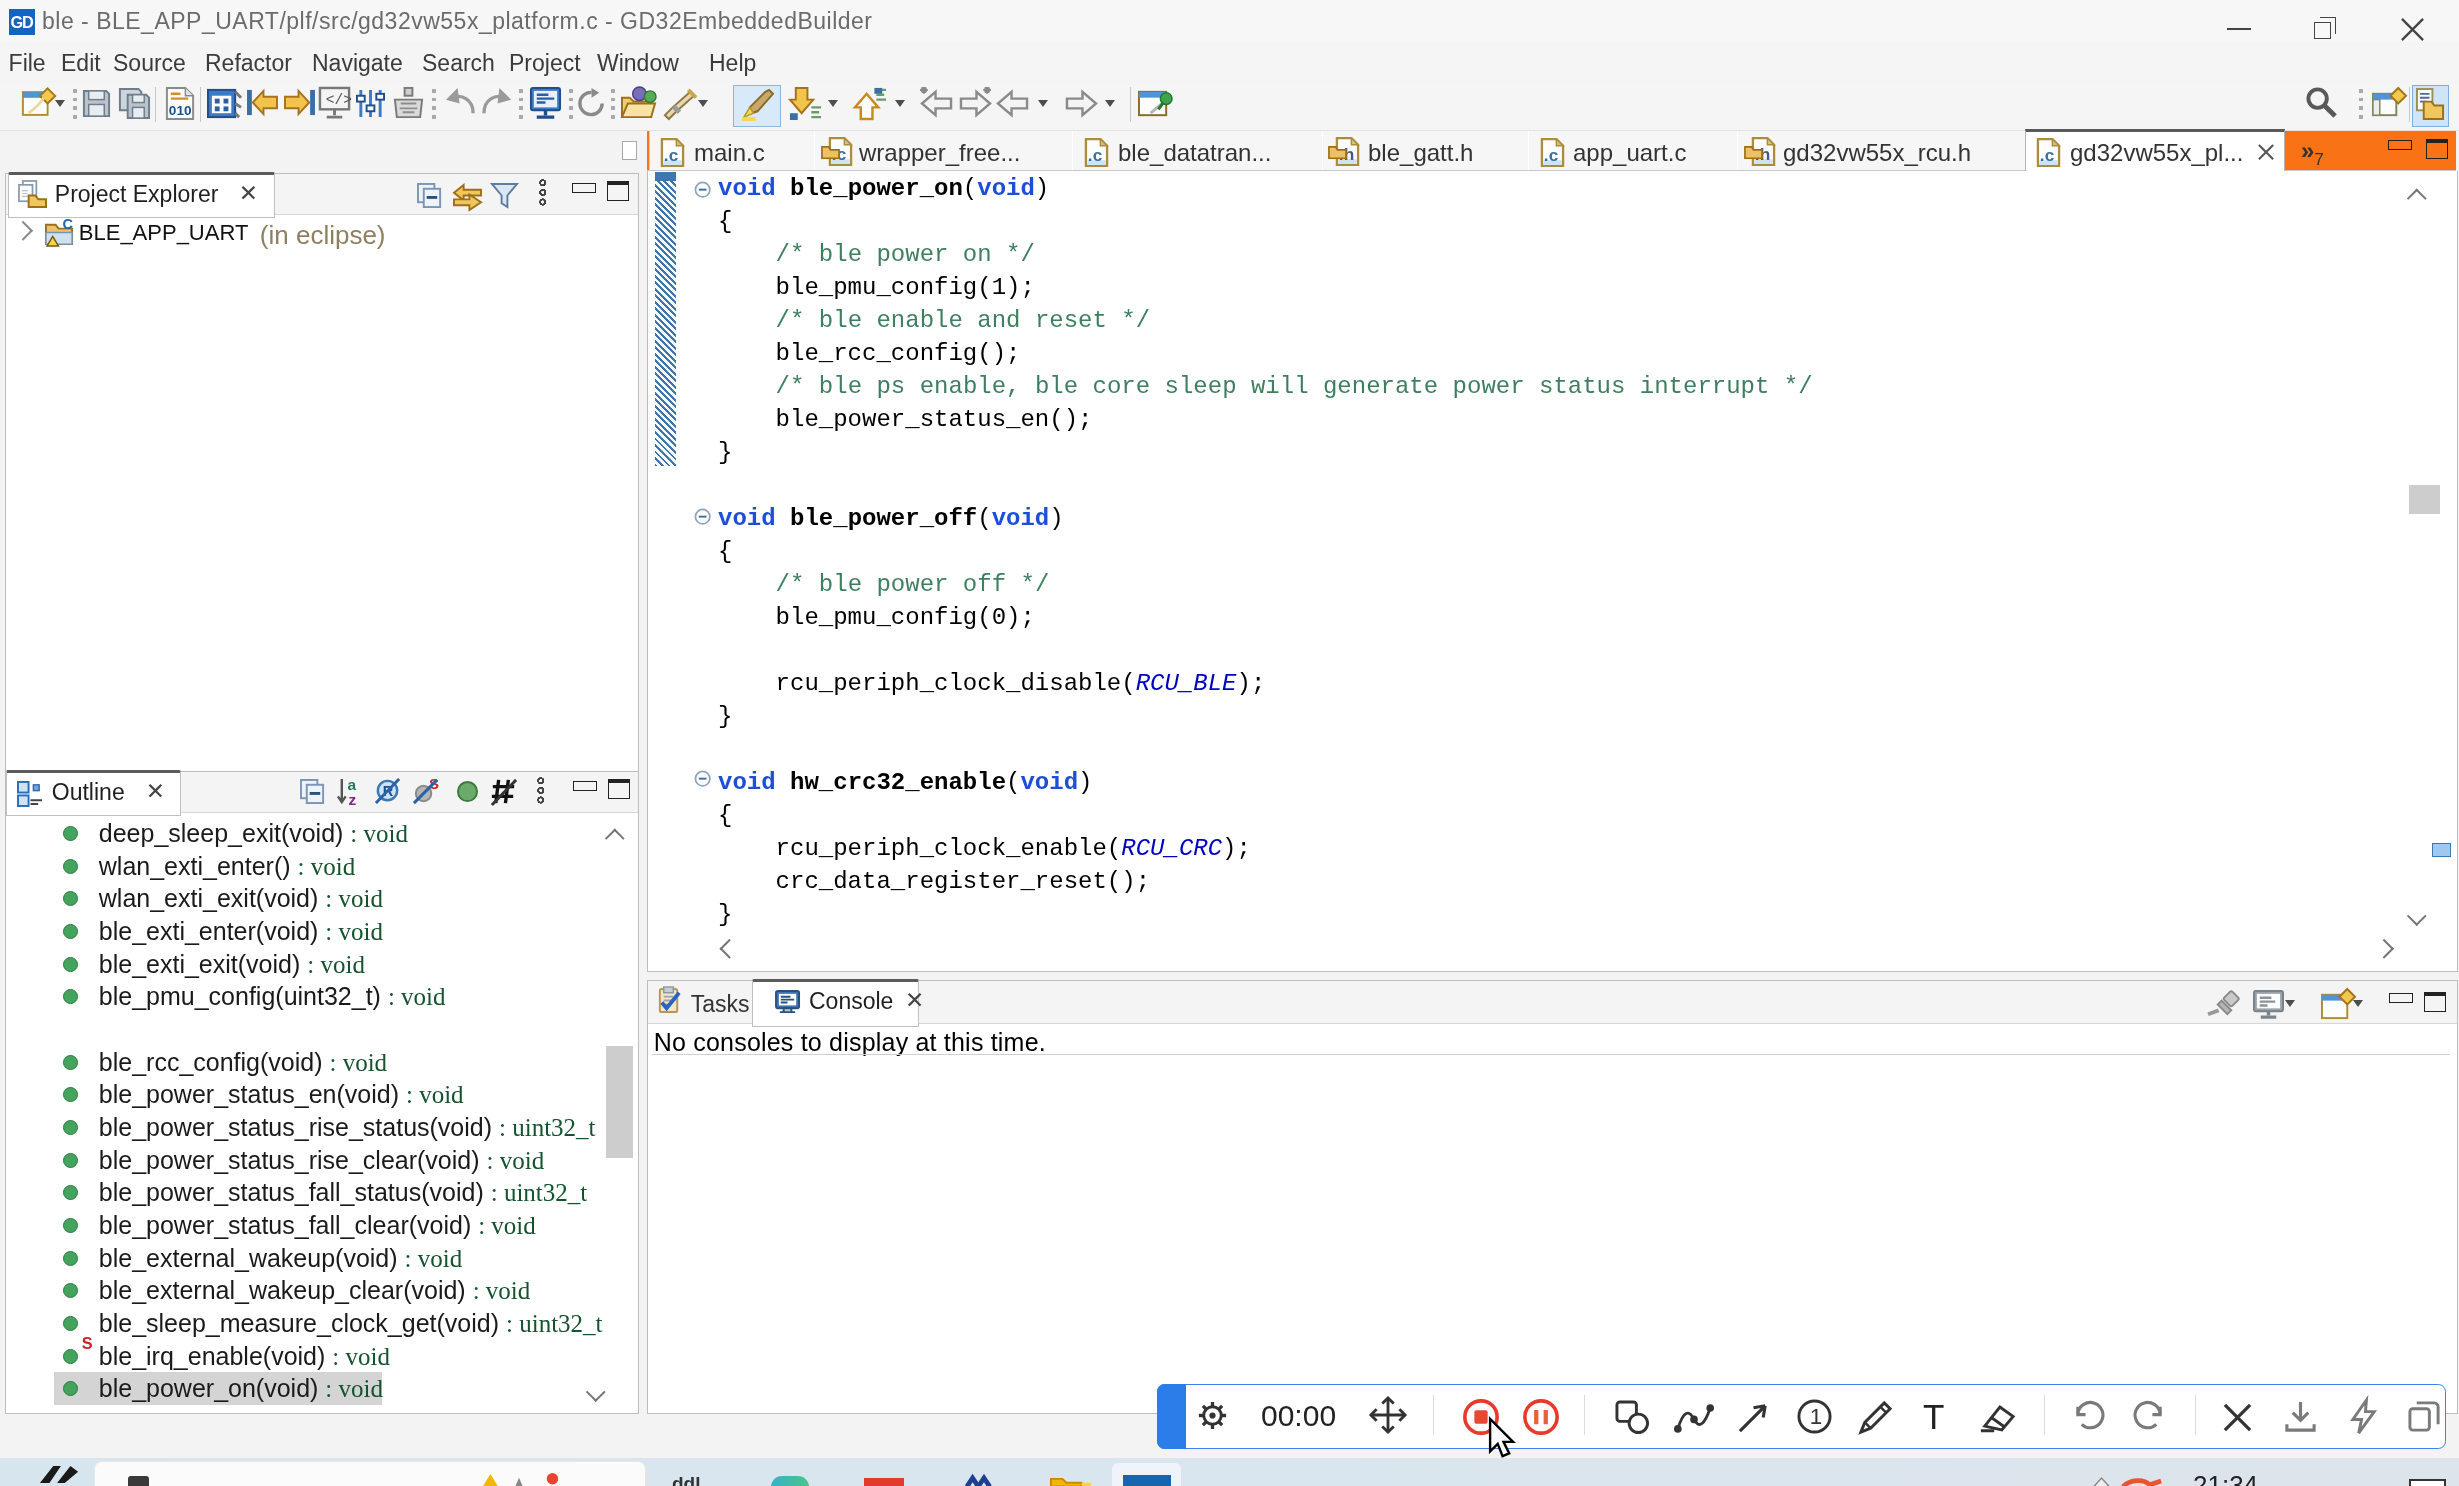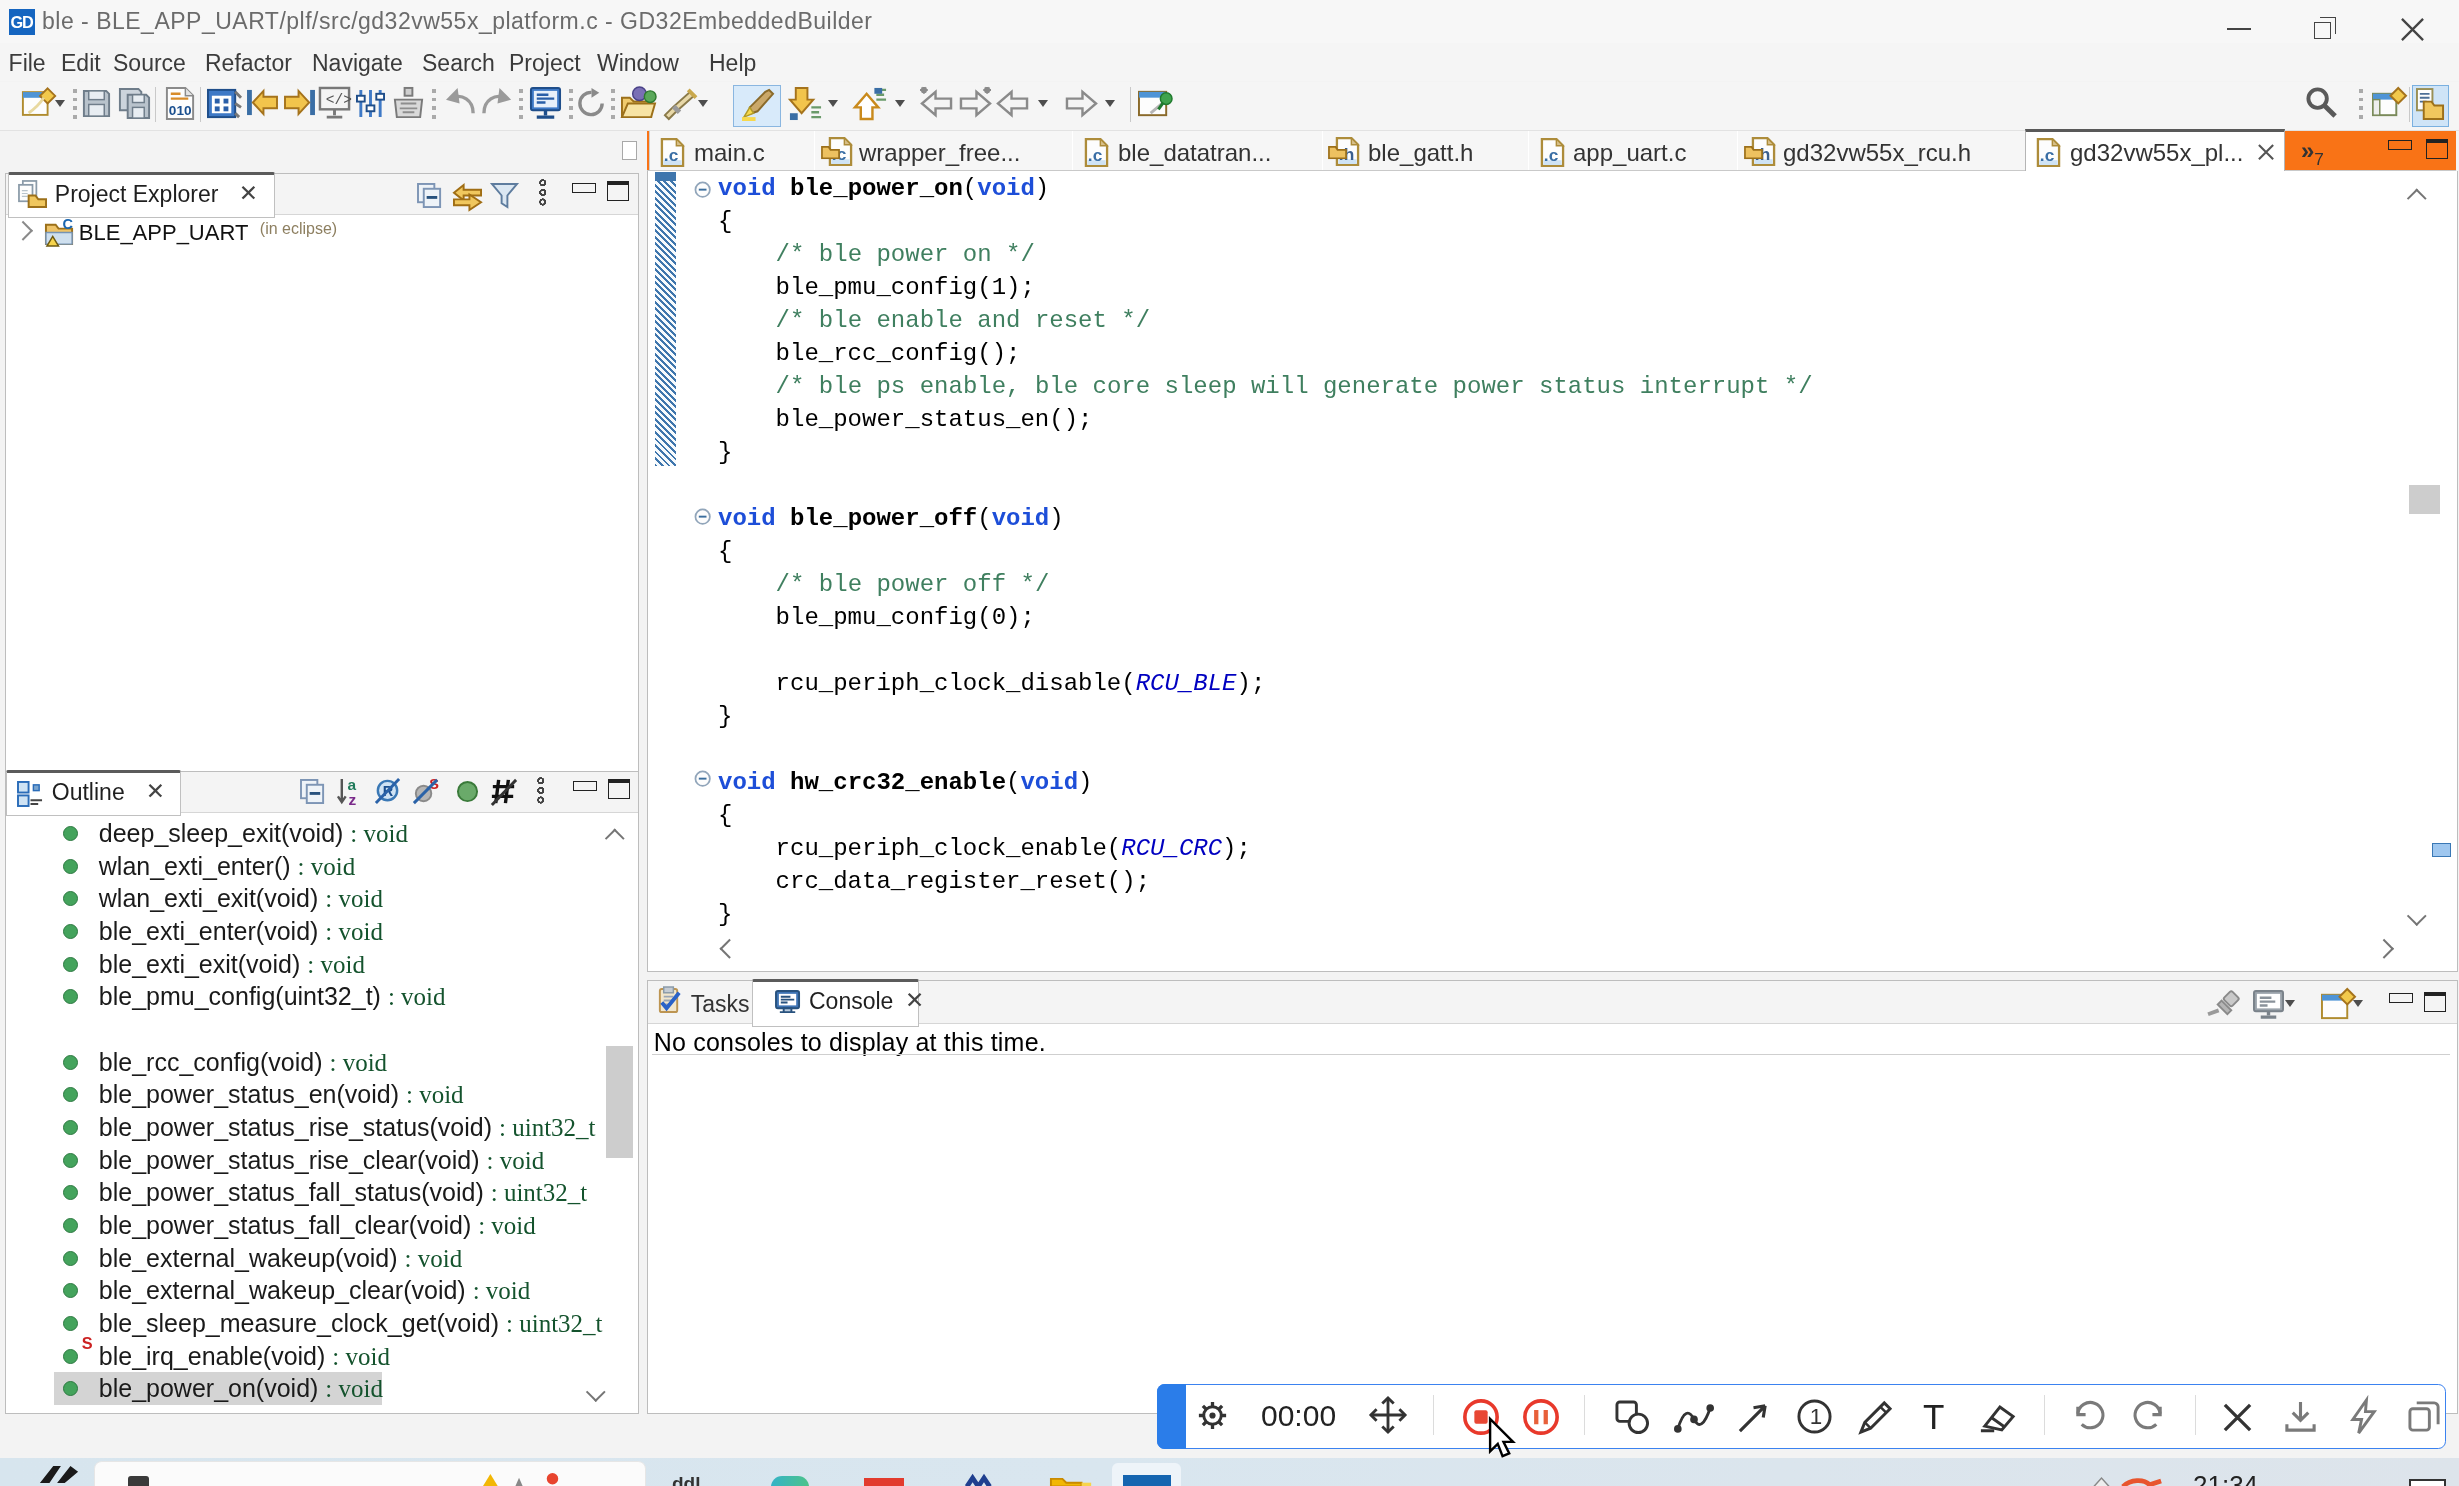--- a/index.html
+++ b/index.html
@@ -284,21 +284,21 @@
 
   <div class="abs" style="left:0;top:42px;width:100%;height:33px;font-size:23px;">
     <div class="chev right" style="left:10.6px;top:7.7px;border-color:#8a8a8a;"></div>
     <svg style="left:37px;top:1px;font-size:24px" width="33" height="31" viewBox="0 0 34 32">
       <path d="M3 8 L13 8 L16 12 L30 12 L30 28 L3 28 Z" fill="#efc469" stroke="#9c701a" stroke-width="2"></path>
       <path d="M3 16 L30 16 L30 28 L3 28 Z" fill="#cfe0ef" stroke="#7694b5" stroke-width="1.5"></path>
       <text x="20" y="12" font-size="15" font-weight="bold" fill="#1a66b0" font-family="Liberation Sans">C</text>
       <path d="M4 30 L10 20 L16 30 Z" fill="#f6d44c" stroke="#6e5a10" stroke-width="1.5"></path>
     </svg>
     <span class="abs" style="left:73px;top:3.8px;color:#111;font-size:22px;">BLE_APP_UART</span>
-    <span class="abs" style="left:254px;top:3.8px;color:#8d7f60;font-size:16px;">(in eclipse)</span>
+    <span class="abs" style="left:254px;top:3.8px;color:#8d7f60;font-size:26px;">(in eclipse)</span>
   </div>
 </div>
 
 <div class="panel" id="outline" style="left:4.8px;top:771px;width:632px;height:641px;">
   <div class="phead"></div>
   <div class="vtab" style="left:0px;width:173px;"></div>
   <svg style="left:11.5px;top:8.6px;" width="27" height="25" viewBox="0 0 28 26">
     <rect x="1" y="1" width="11" height="11" fill="#cfe3f4" stroke="#2a6cb8" stroke-width="2"></rect>
     <rect x="1" y="15" width="11" height="11" fill="#cfe3f4" stroke="#2a6cb8" stroke-width="2"></rect>
     <rect x="17" y="4" width="6" height="6" fill="#7aa5cf" stroke="#2a6cb8" stroke-width="1.5"></rect>

